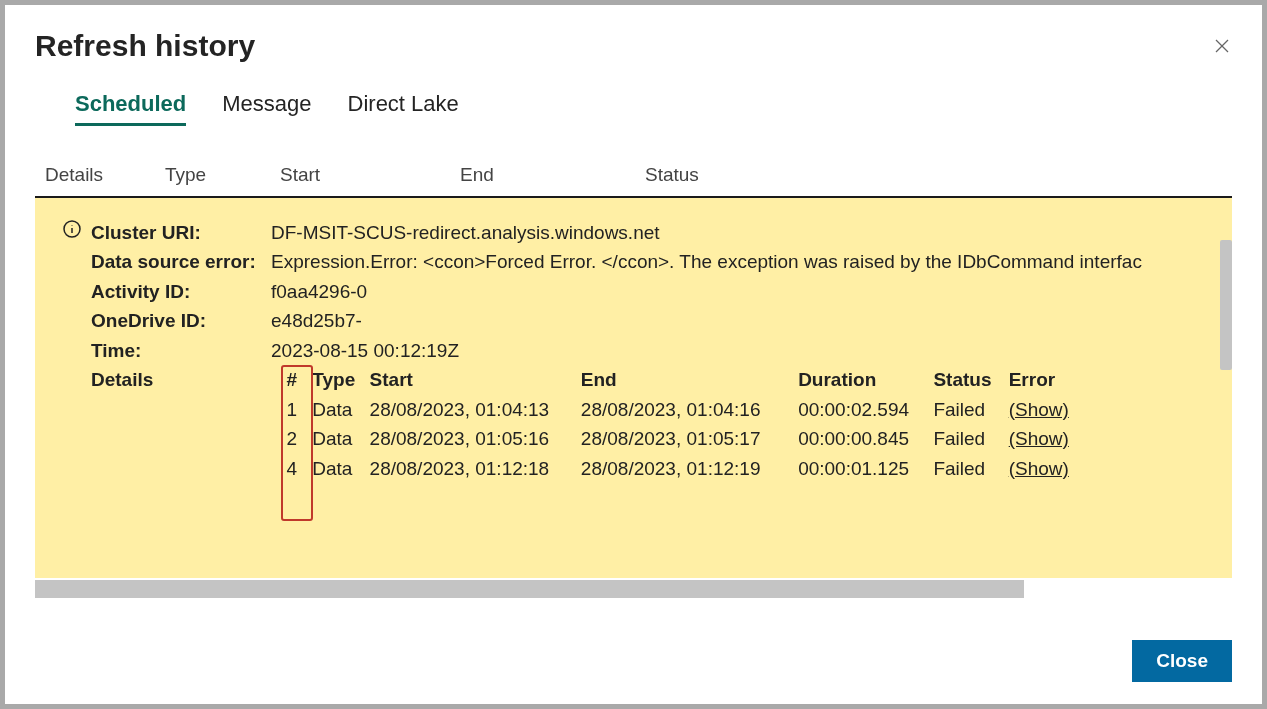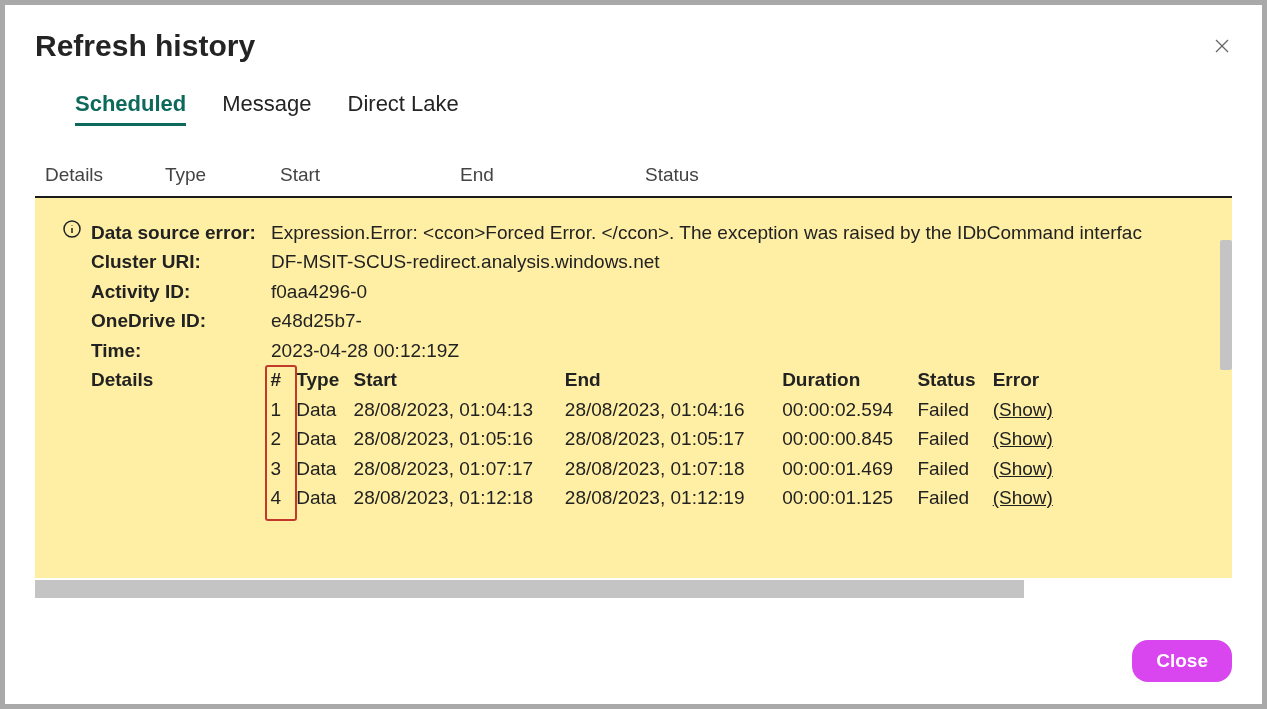--- a/index.html
+++ b/index.html
@@ -116,23 +116,23 @@
 
     .hscroll{
       position:absolute; left:0; bottom:-20px;
       width: 989px; height:18px; background:#c4c4c4;
     }
 
     .footer {
       position:absolute; right:30px; bottom:22px;
     }
     .btn-close {
-      background:#d946ef; color:#fff; border:none;
+      background:#0369a1; color:#fff; border:none;
       font-size:19px; font-weight:600;
-      padding: 10px 24px; border-radius:16px; cursor:pointer;
+      padding: 10px 24px; border-radius:0; cursor:pointer;
     }
   </style>
 </head>
 <body>
 
 <div class="outer">
 
   <div class="hdr">
     <h1>Refresh history</h1>
     <div class="close-x">
@@ -164,43 +164,43 @@
       <div class="info-ico">
         <svg viewBox="0 0 18 18">
             <circle cx="9" cy="9" r="8"></circle>
             <line x1="9" y1="5" x2="9" y2="5.5"></line>
             <line x1="9" y1="8" x2="9" y2="13"></line>
           </svg>
       </div>
 
       <div class="meta">
         <div class="meta-row">
+          <div class="meta-label">Cluster URI:</div>
+          <div class="meta-val">DF-MSIT-SCUS-redirect.analysis.windows.net</div>
+        </div>
+        <div class="meta-row">
           <div class="meta-label">Data source error:</div>
           <div class="meta-val">Expression.Error: &lt;ccon&gt;Forced Error. &lt;/ccon&gt;. The exception was raised by the IDbCommand interfac</div>
         </div>
         <div class="meta-row">
-          <div class="meta-label">Cluster URI:</div>
-          <div class="meta-val">DF-MSIT-SCUS-redirect.analysis.windows.net</div>
-        </div>
-        <div class="meta-row">
           <div class="meta-label">Activity ID:</div>
           <div class="meta-val">f0aa4296-0</div>
         </div>
         <div class="meta-row">
           <div class="meta-label">OneDrive ID:</div>
           <div class="meta-val">e48d25b7-</div>
         </div>
         <div class="meta-row">
           <div class="meta-label">Time:</div>
-          <div class="meta-val">2023-04-28 00:12:19Z</div>
+          <div class="meta-val">2023-08-15 00:12:19Z</div>
         </div>
 
         <div class="meta-row">
           <div class="details-label">Details</div>
-          <div class="det-tbl-wrap" style="position:relative;">
+          <div class="det-tbl-wrap" style="position:relative;margin-left:16px;">
             <div>
               <span class="th c-num">#</span>
               <span class="th c-type">Type</span>
               <span class="th c-start">Start</span>
               <span class="th c-end">End</span>
               <span class="th c-dur">Duration</span>
               <span class="th c-stat">Status</span>
               <span class="th c-err">Error</span>
             </div>
             <div>
@@ -215,29 +215,20 @@
             <div>
               <span class="td c-num">2</span>
               <span class="td c-type">Data</span>
               <span class="td c-start">28/08/2023, 01:05:16</span>
               <span class="td c-end">28/08/2023, 01:05:17</span>
               <span class="td c-dur">00:00:00.845</span>
               <span class="td c-stat">Failed</span>
               <span class="td c-err show-link">(Show)</span>
             </div>
             <div>
-              <span class="td c-num">3</span>
-              <span class="td c-type">Data</span>
-              <span class="td c-start">28/08/2023, 01:07:17</span>
-              <span class="td c-end">28/08/2023, 01:07:18</span>
-              <span class="td c-dur">00:00:01.469</span>
-              <span class="td c-stat">Failed</span>
-              <span class="td c-err show-link">(Show)</span>
-            </div>
-            <div>
               <span class="td c-num">4</span>
               <span class="td c-type">Data</span>
               <span class="td c-start">28/08/2023, 01:12:18</span>
               <span class="td c-end">28/08/2023, 01:12:19</span>
               <span class="td c-dur">00:00:01.125</span>
               <span class="td c-stat">Failed</span>
               <span class="td c-err show-link">(Show)</span>
             </div>
 
             <div class="highlight-box" style="left:-4px; top:0px; width:32px; height:156px;"></div>

